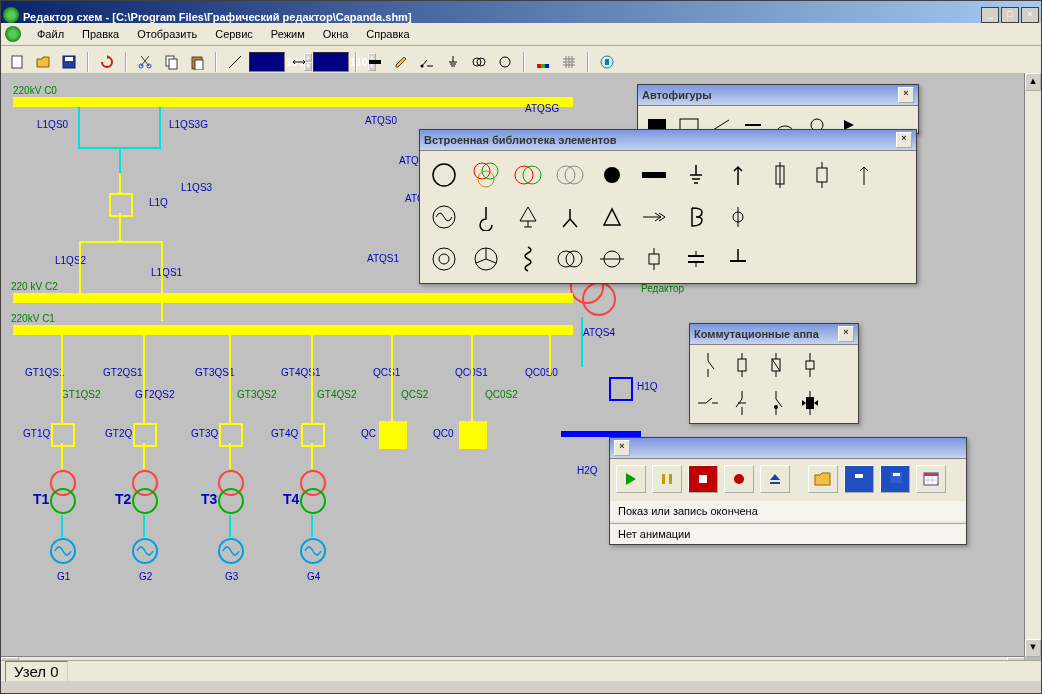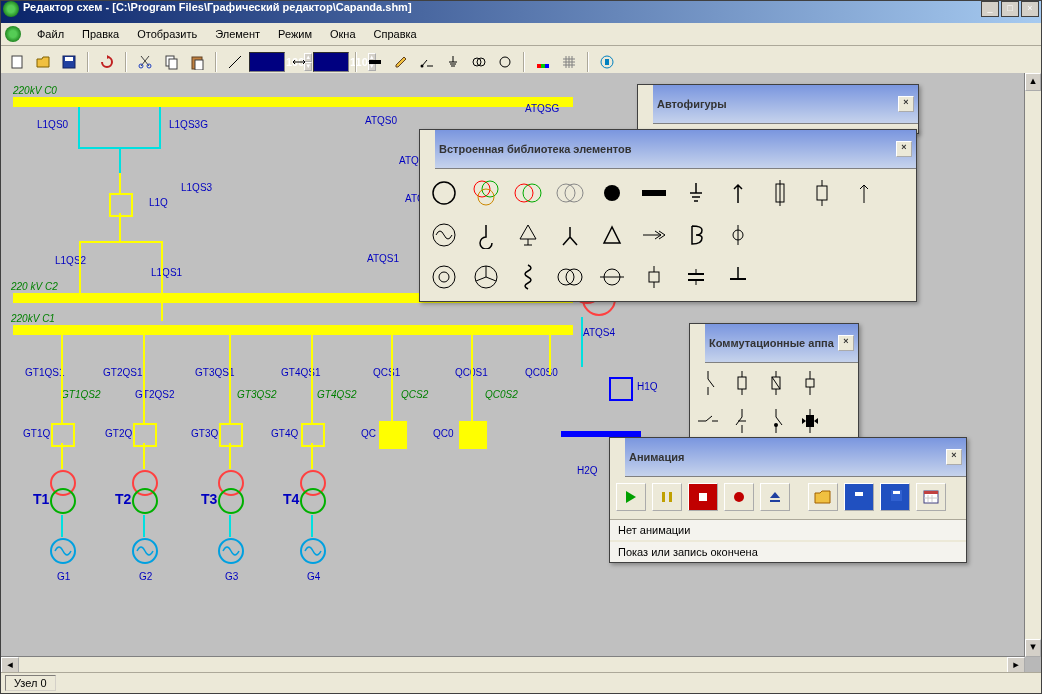--- a/index.html
+++ b/index.html
@@ -1,52 +1,52 @@
 <!DOCTYPE html>
 <html><head>
 <meta charset="utf-8">
 <style>
   html, body { margin:0; padding:0; font-family: Tahoma, Arial, sans-serif; font-size:11px; background:#d4d0c8; }
   .window { width:1042px; height:694px; position:relative; background:#d4d0c8; border:1px solid #404040; box-sizing:border-box; overflow:hidden;}
-  .titlebar { height:22px; background:linear-gradient(#0a246a,#3a6ea5,#0a246a); background:linear-gradient(to right,#0a246a 0%,#a6caf0 100%); color:#fff; display:flex; align-items:flex-start; padding:0 2px; }
+  .titlebar { height:22px; background:linear-gradient(#0a246a,#3a6ea5,#0a246a); background:linear-gradient(to right,#0a246a 0%,#a6caf0 100%); color:#fff; display:flex; align-items:flex-end; padding:0 2px; }
   .titlebar-icon { width:16px; height:16px; margin-right:4px; background:radial-gradient(circle,#5c5 30%,#282 70%); border-radius:50%; flex-shrink:0;}
   .titlebar-text { flex:1; font-weight:bold; font-size:11px; white-space:nowrap; overflow:hidden;}
   .winbtns { display:flex; gap:2px; }
   .winbtn { width:16px; height:14px; background:#d4d0c8; border:1px solid #404040; font-size:9px; font-family:Marlett,Arial; text-align:center; line-height:12px; cursor:pointer;}
   .menubar { height:22px; background:#ece9d8; display:flex; align-items:center; padding:0 4px; gap:2px; border-bottom:1px solid #aca899;}
   .menubar .micon{width:16px;height:16px;margin-right:6px;background:radial-gradient(circle,#5c5 30%,#282 70%);border-radius:50%;flex-shrink:0;}
   .menuitem { padding:2px 8px; cursor:pointer; }
   .toolbar { height:28px; background:#ece9d8; border-bottom:1px solid #aca899; display:flex; align-items:center; padding:2px 4px; gap:2px;}
   .tbtn { width:22px; height:22px; border:1px solid transparent; display:flex; align-items:center; justify-content:center; cursor:pointer; }
   .tsep { width:1px; height:20px; background:#aca899; margin:0 4px; border-right:1px solid #fff;}
   .numbox { width:34px; height:18px; background:#000080; color:#fff; font-weight:bold; text-align:center; line-height:18px; border:1px inset #808080; display:flex;}
   .numbox span{flex:1;padding-left:36px;}
   .spin{width:12px;display:flex;flex-direction:column;}
   .spin div{flex:1;background:#d4d0c8;border:1px outset #fff;font-size:6px;text-align:center;line-height:6px;}
   .canvas-wrap { position:absolute; top:72px; left:0; right:0; bottom:20px; background:#b8b8b8; }
   .canvas { position:absolute; top:0; left:0; right:16px; bottom:16px; background:#c0c0c0; overflow:hidden;}
   .vscroll { position:absolute; top:0; right:0; width:16px; bottom:16px; background:#ece9d8; border-left:1px solid #808080;}
   .hscroll { position:absolute; left:0; right:16px; bottom:0; height:16px; background:#ece9d8; border-top:1px solid #808080;}
   .sb-btn{background:#d4d0c8;border:1px outset #fff;position:absolute;}
-  .statusbar { position:absolute; bottom:0; left:0; right:0; height:20px; background:#ece9d8; border-top:1px solid #aca899; display:flex; align-items:center; padding:0 4px; font-size:11px;}
+  .statusbar { position:absolute; bottom:12px; left:0; right:0; height:20px; background:#ece9d8; border-top:1px solid #aca899; display:flex; align-items:center; padding:0 4px; font-size:15px;}
   .statusbar .cell{border:1px inset #d4d0c8;padding:1px 8px;}
 
   
   .panel { position:absolute; background:#ece9d8; border:1px solid #404040; box-shadow:2px 2px 4px rgba(0,0,0,.3);}
-  .panel-title { background:#7a96df; background:linear-gradient(#7a96df,#c6d3ec); color:#333; font-weight:bold; font-size:11px; padding:11px 4px; display:flex; align-items:center; border-bottom:1px solid #808080;margin-left:15px;}
+  .panel-title { background:#7a96df; background:linear-gradient(#7a96df,#c6d3ec); color:#333; font-weight:bold; font-size:11px; padding:2px 4px; display:flex; align-items:center; border-bottom:1px solid #808080;}
   .panel-title span{flex:1;}
   .panel-close{width:14px;height:14px;background:#ece9d8;border:1px outset #fff;text-align:center;line-height:10px;font-size:9px;cursor:pointer;}
   .panel-body { padding:4px; }
   .icon-grid { display:flex; flex-wrap:wrap; gap:2px; }
   .icon-grid .cell { width:40px; height:40px; display:flex; align-items:center; justify-content:center; background:#ece9d8; cursor:pointer;}
   .icon-grid.sm .cell{width:30px;height:30px;}
 
   
   .lbl { position:absolute; font-size:10px; color:#0000c0; font-family:Arial; white-space:nowrap;}
-  .lbl.g { color:#008000;font-style:italic;}
+  .lbl.g { color:#008000;}
   .bus { position:absolute; background:#ffff00; height:10px;}
   .bus.blue{background:#0000ff;height:6px;}
   .wire { position:absolute; background:#ffff00;}
   .wire.cyan{background:#00e0e0;}
   .sq { position:absolute; border:2px solid #ffff00; background:transparent;}
   .sq.filled{background:#ffff00;}
   .sq.blue{border-color:#0000ff;}
 
   
   svg { display:block; }
@@ -69,21 +69,21 @@
       <div class="winbtn">□</div>
       <div class="winbtn">×</div>
     </div>
   </div>
 
   <div class="menubar">
     <div class="micon"></div>
     <div class="menuitem">Файл</div>
     <div class="menuitem">Правка</div>
     <div class="menuitem">Отобразить</div>
-    <div class="menuitem">Элемент</div>
+    <div class="menuitem">Сервис</div>
     <div class="menuitem">Режим</div>
     <div class="menuitem">Окна</div>
     <div class="menuitem">Справка</div>
   </div>
 
   <div class="toolbar">
     <div class="tbtn">
         <svg width="16" height="16">
           <rect x="3" y="2" width="10" height="12" fill="#fff" stroke="#404040"></rect>
         </svg>
@@ -636,21 +636,20 @@
             <line x1="8" y1="2" x2="8" y2="8" stroke="#000"></line>
             <line x1="8" y1="20" x2="8" y2="26" stroke="#000"></line>
             <path d="M4 14 L0 11 L0 17 Z M12 14 L16 11 L16 17 Z" fill="#000"></path>
           </svg>
         </div>
     </div>
   </div>
 
   <div class="panel" style="top:436px;left:608px;width:356px">
     <div class="panel-title">
-        <span>Анимация</span>
         <div class="panel-close">×</div>
       </div>
     <div class="anim-row">
       <div class="abtn">
           <svg width="14" height="14">
             <path d="M2 1 L12 7 L2 13 Z" fill="#00a000"></path>
           </svg>
         </div>
       <div class="abtn">
           <svg width="14" height="14">
@@ -696,21 +695,21 @@
       <div class="abtn">
           <svg width="16" height="16">
             <rect x="1" y="2" width="14" height="12" fill="#fff" stroke="#404080"></rect>
             <rect x="1" y="2" width="14" height="3" fill="#c04040"></rect>
             <line x1="5" y1="6" x2="5" y2="13" stroke="#ccc"></line>
             <line x1="9" y1="6" x2="9" y2="13" stroke="#ccc"></line>
             <line x1="1" y1="9" x2="15" y2="9" stroke="#ccc"></line>
           </svg>
         </div>
     </div>
+    <div class="anim-msg" style="border-top:none">Показ или запись окончена</div>
     <div class="anim-msg">Нет анимации</div>
-    <div class="anim-msg" style="border-top:none">Показ или запись окончена</div>
   </div>
 
   <div class="statusbar">
     <div class="cell">Узел 0</div>
   </div>
 
 </div>
 
 </body></html>

